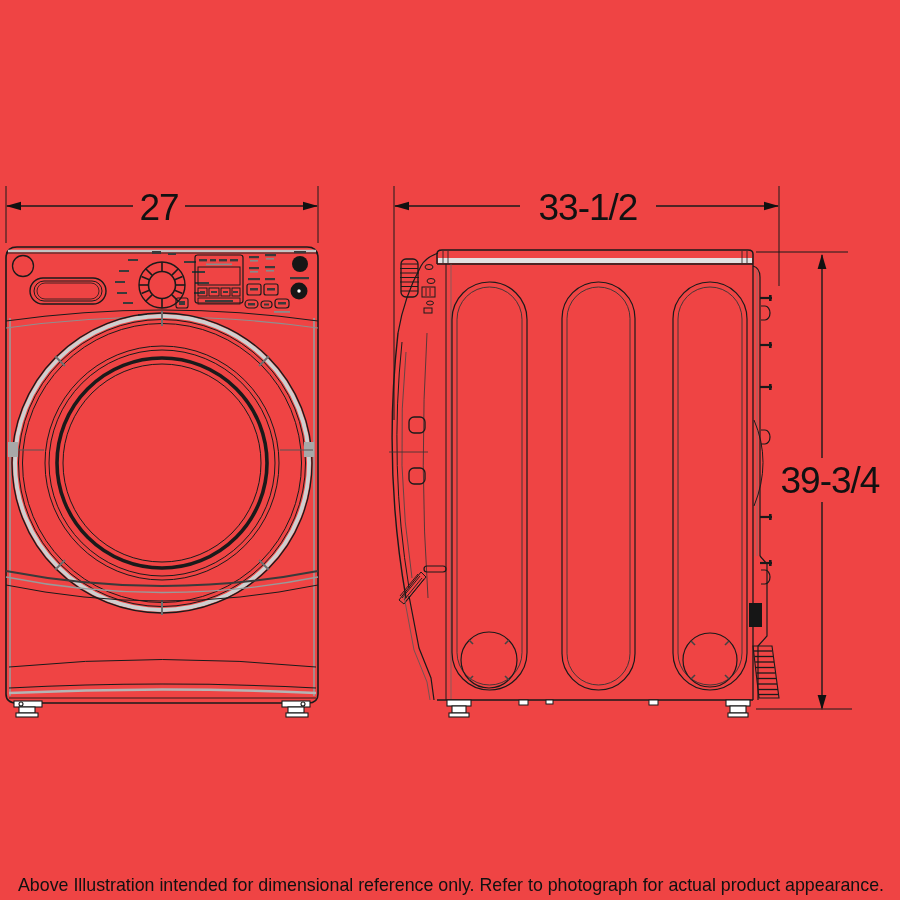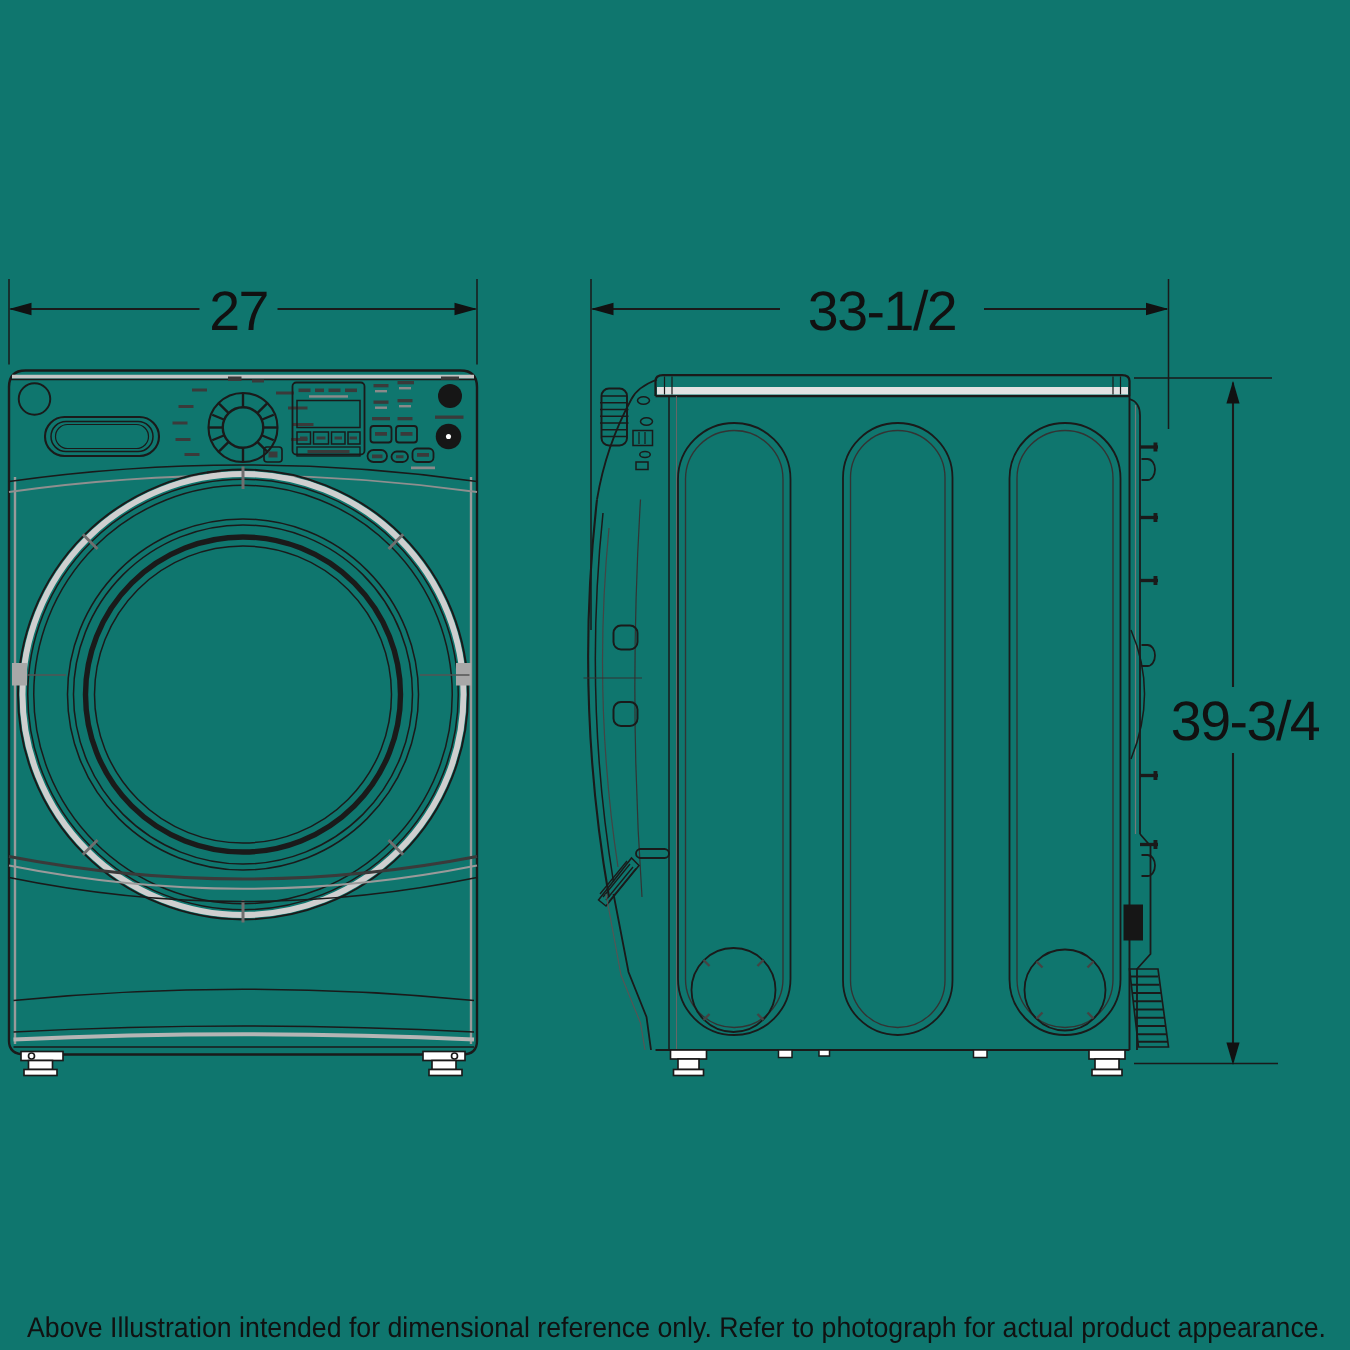--- a/index.html
+++ b/index.html
@@ -1,16 +1,16 @@
 <!DOCTYPE html>
 <html><head>
 <meta charset="utf-8">
 <style>
   html,body{margin:0;padding:0;background:#ffffff;}
-  .page{position:relative;width:900px;height:900px;background:#0f766e;overflow:hidden;
+  .page{position:relative;width:900px;height:900px;background:#ef4444;overflow:hidden;
         font-family:"Liberation Sans", sans-serif;}
   svg{display:block;}
   .ln{stroke:#1a1a1a;fill:none;}
   .dim-text{font-family:"Liberation Sans", sans-serif;font-size:37px;fill:#111;letter-spacing:-1px;}
   .cap-text{font-family:"Liberation Sans", sans-serif;font-size:19px;fill:#111;}
   .micro{fill:#3a3a3a;}
   .micro-lt{fill:#8a8a8a;}
 </style>
 </head>
 <body>

